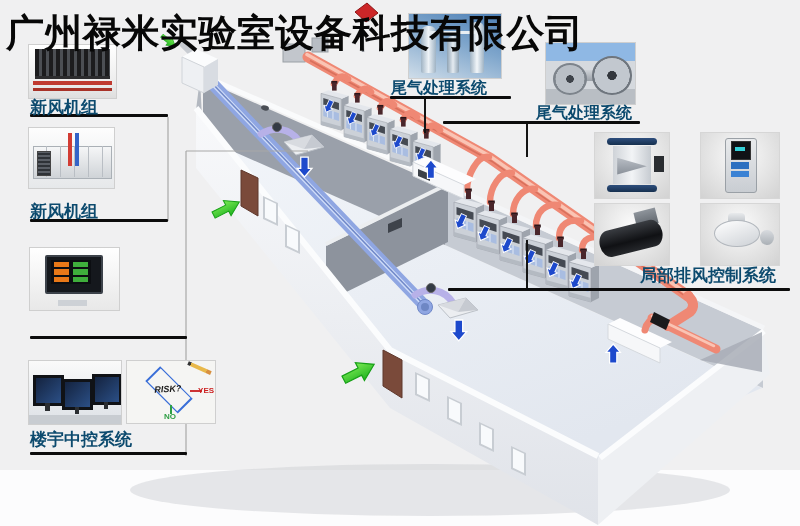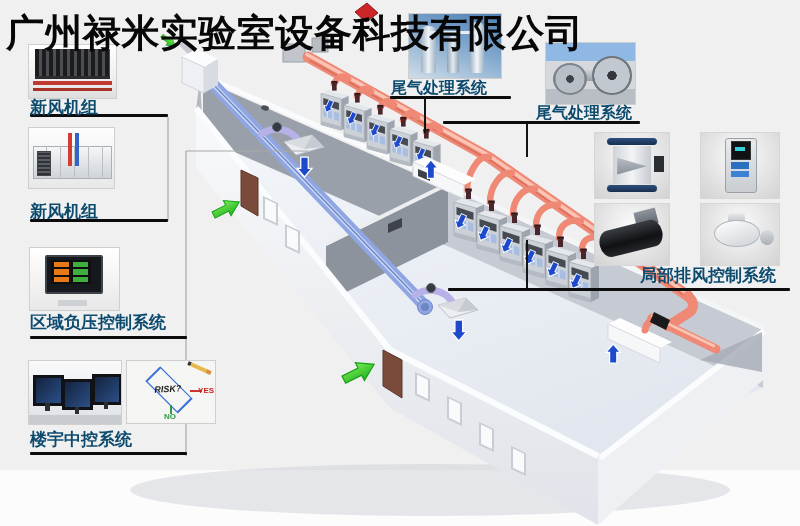--- a/index.html
+++ b/index.html
@@ -311,21 +311,20 @@
           <div class="o1 art"></div>
           <div class="o2 art"></div>
           <div class="o3 art"></div>
         <div class="g1 art"></div>
           <div class="g2 art"></div>
           <div class="g3 art"></div>
         </div>
       <div class="art stand"></div>
     </div>
   </div>
-  <div class="label" style="left:30px;top:311px;">区域负压控制系统</div>
   <div class="rule" style="left:30px;top:336px;width:157px;"></div>
 
   <div class="card" style="left:28px;top:360px;">
     <div class="photo p-mons" style="width:92px;height:63px;">
       <div class="art desk"></div>
       <div class="art m" style="left:4%;top:22%;"></div>
       <div class="art m" style="left:36%;top:28%;"></div>
       <div class="art m" style="left:68%;top:20%;"></div>
     </div>
   </div>

